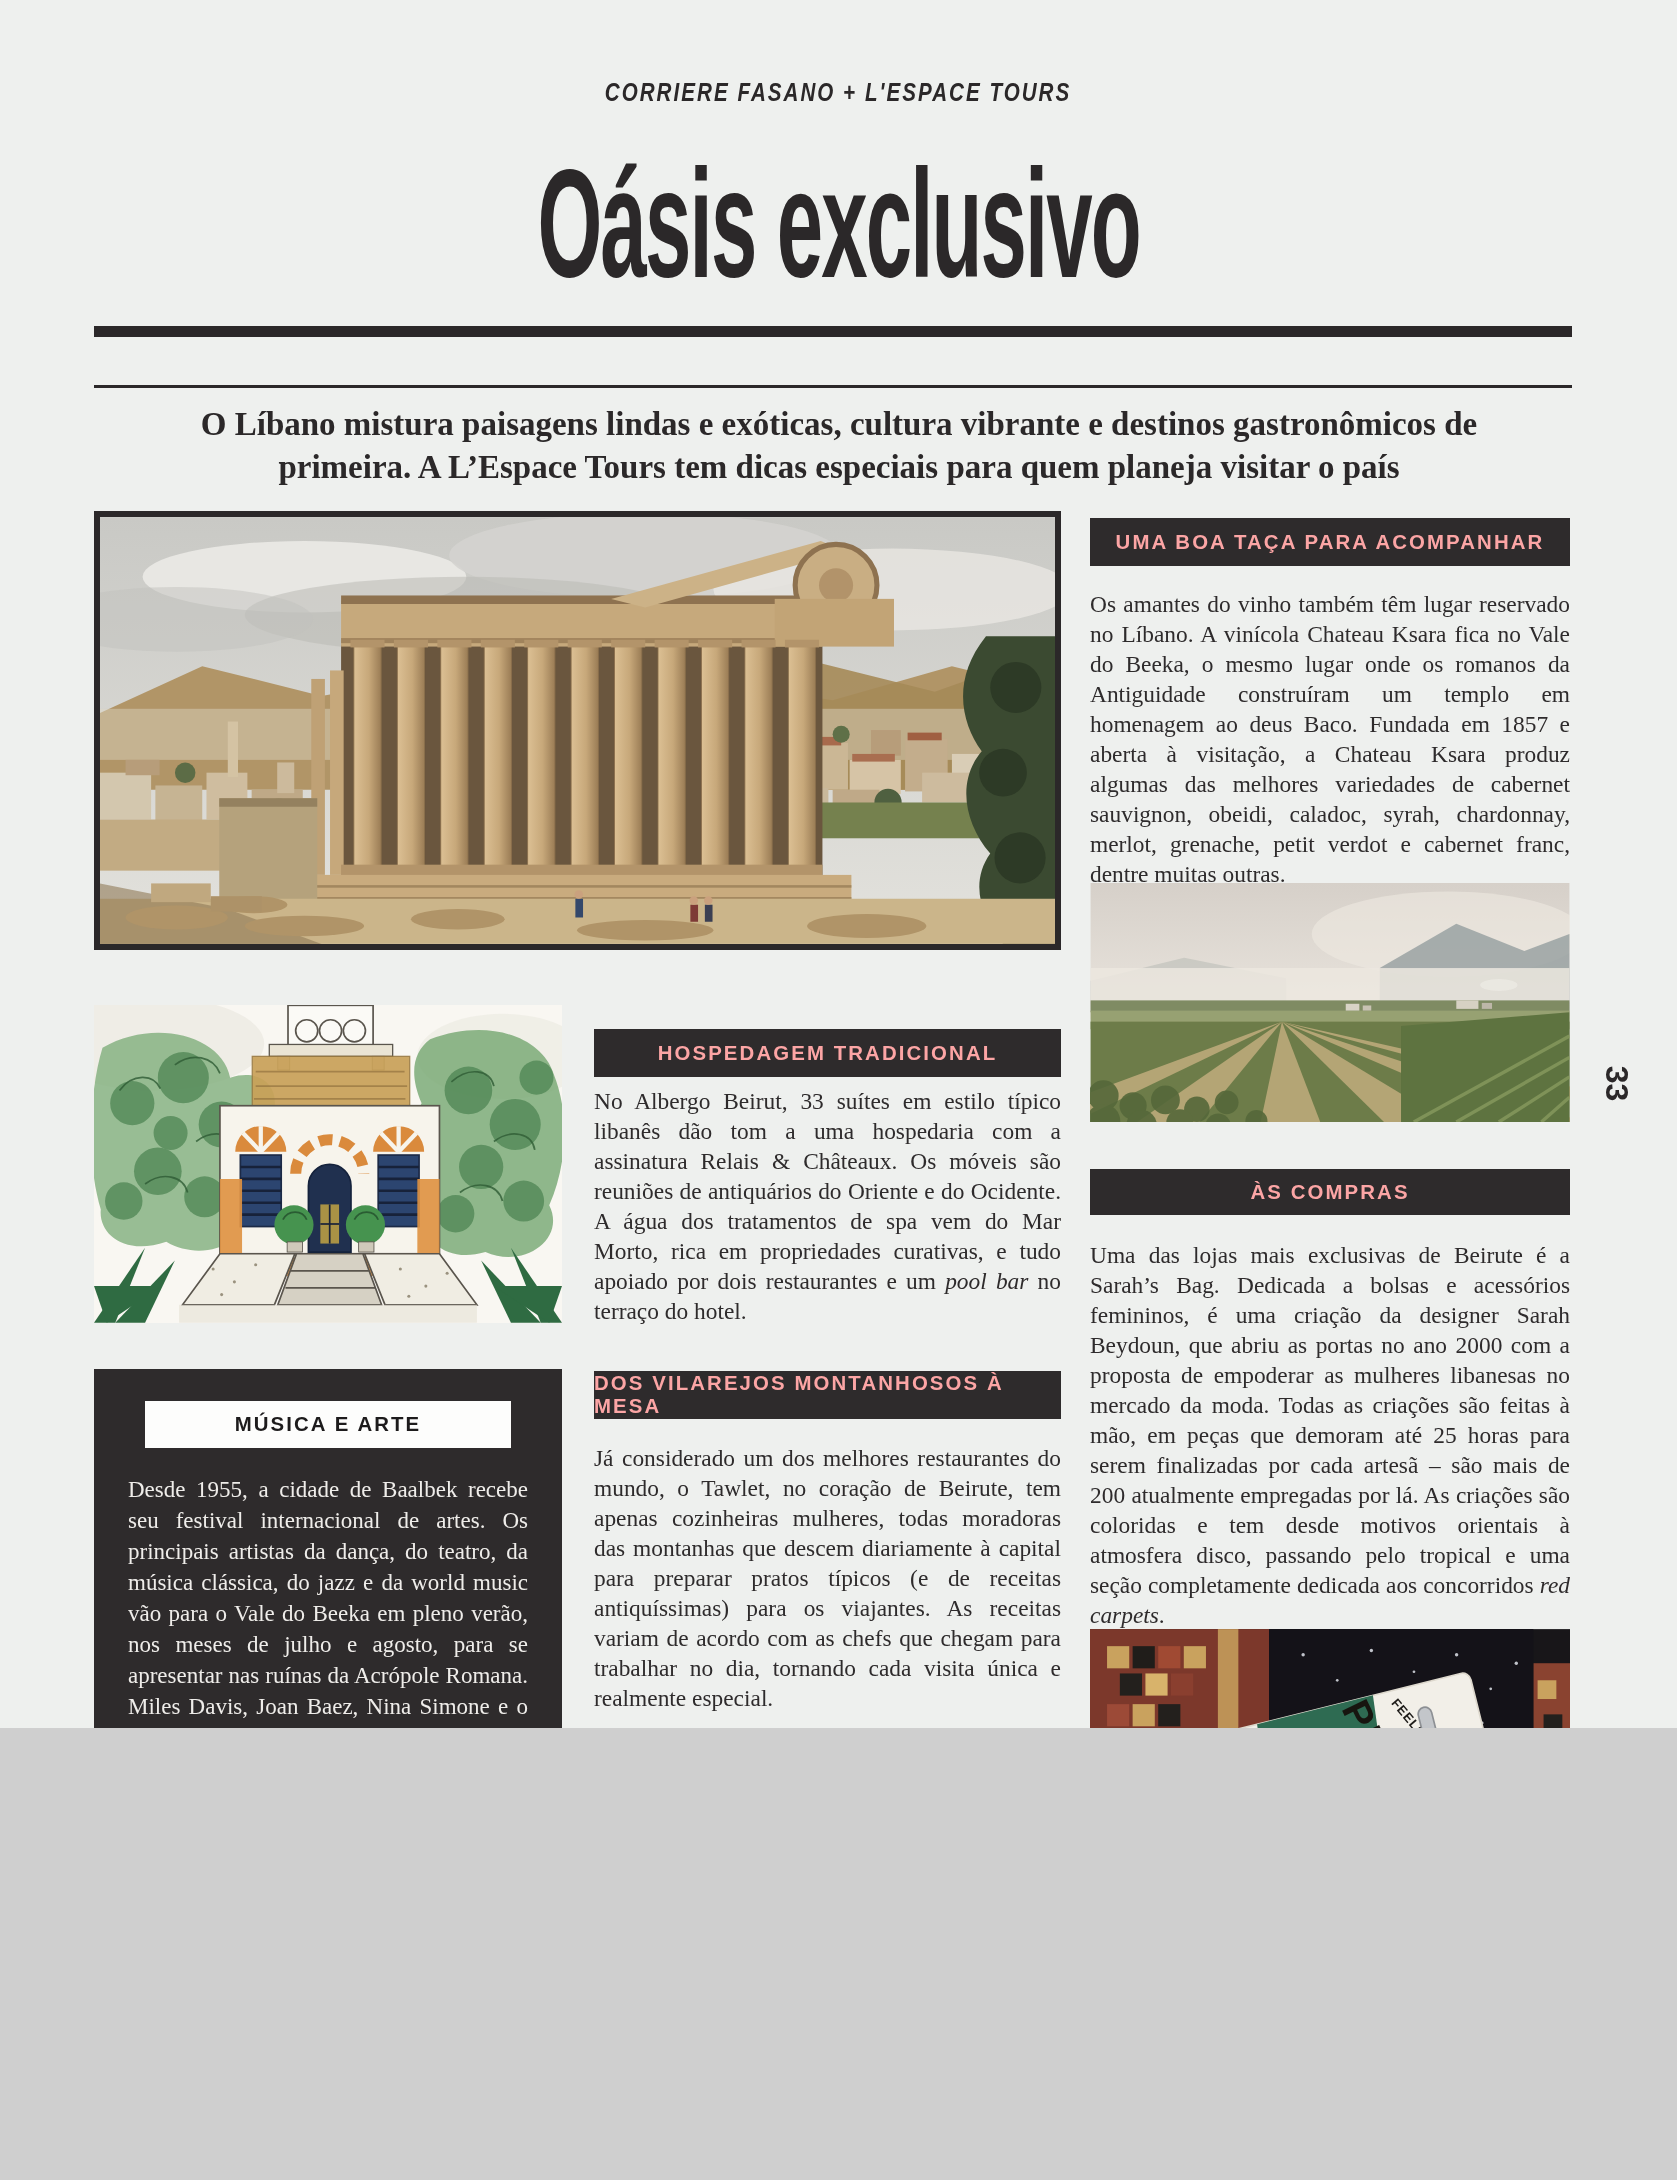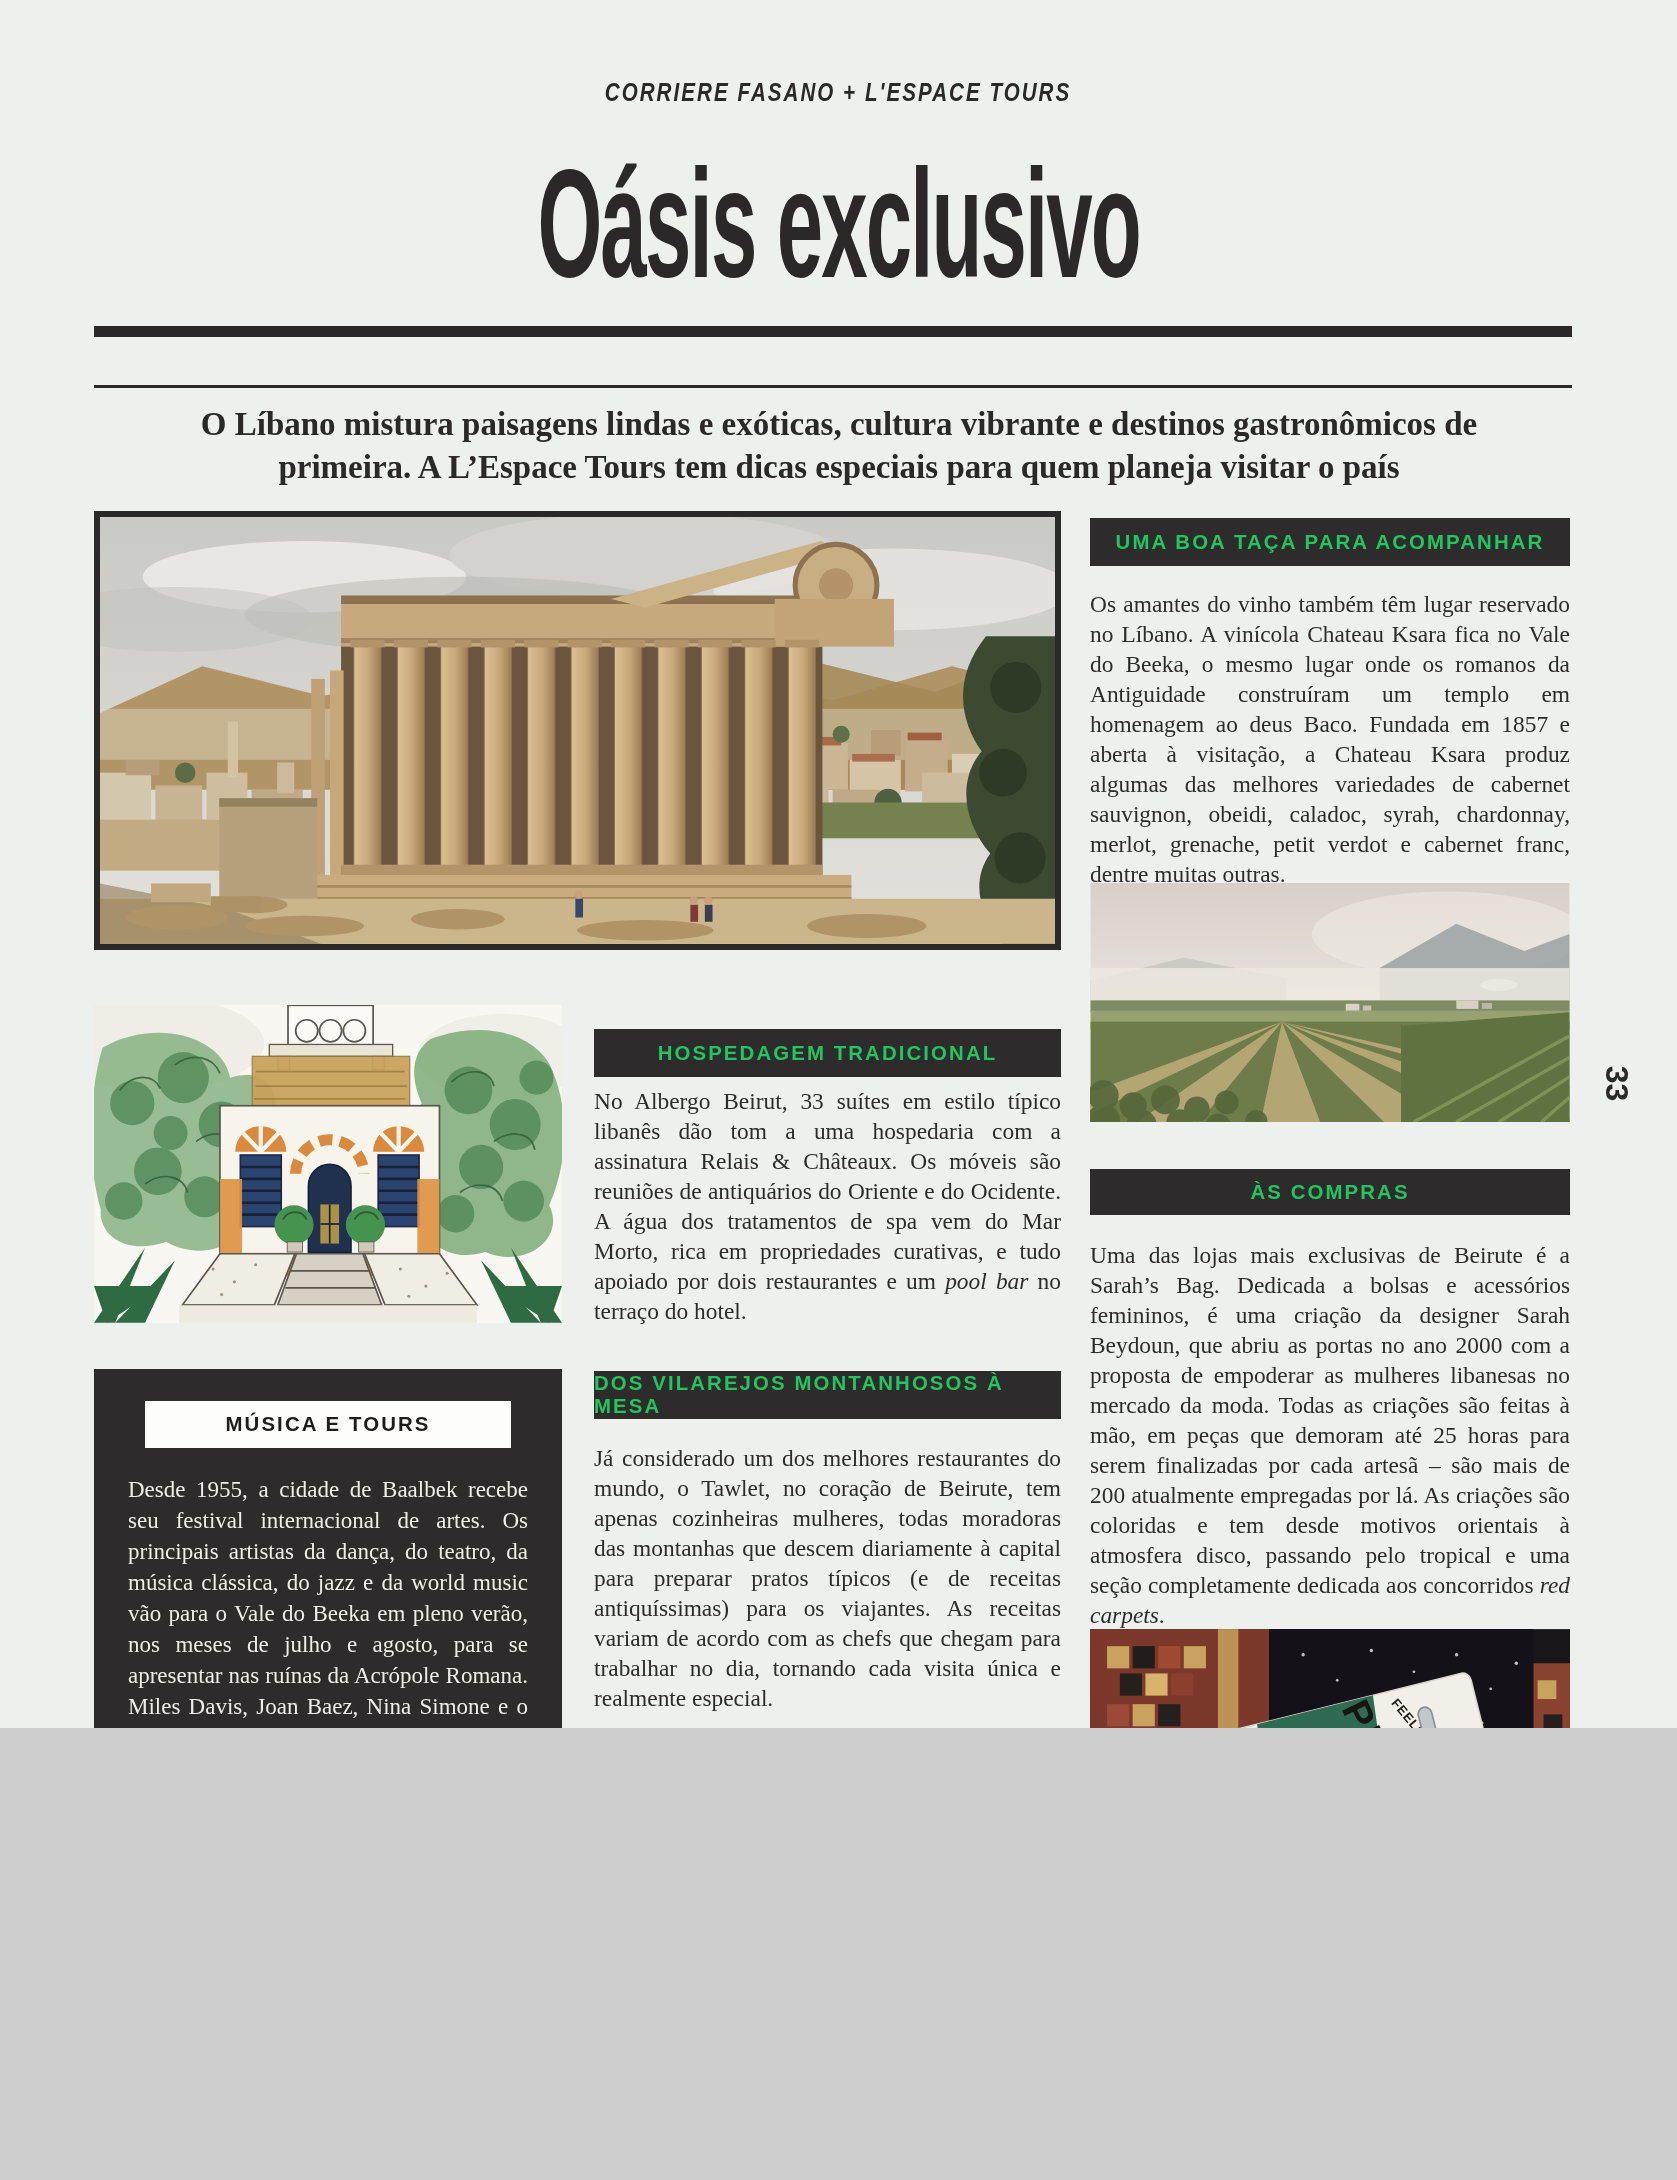--- a/index.html
+++ b/index.html
@@ -26,21 +26,21 @@
   .photo{overflow:hidden;}
   .framed{border:6px solid #2b2829;box-sizing:border-box;}
   .framed-thin{border:4.3px solid #2b2829;box-sizing:border-box;}
   #main-photo{left:94px;top:511px;width:967px;height:439px;}
   #illustration{left:94px;top:1005px;width:468px;height:318px;background:#f9f7f2;}
   #vineyard-photo{left:1090px;top:883px;width:480px;height:239px;}
   #prozac-photo{left:1090px;top:1629px;width:480px;height:256px;}
   #food-photo{left:594px;top:1758px;width:467px;height:320px;}
 
   
-  .section-bar{background:#2e2b2c;color:#22c55e;display:flex;align-items:center;justify-content:center;}
+  .section-bar{background:#2e2b2c;color:#fca5a5;display:flex;align-items:center;justify-content:center;}
   .section-bar span{font-family:"Liberation Sans",sans-serif;font-weight:700;font-size:20.4px;letter-spacing:2.1px;}
   #bar-taca{left:1090px;top:518px;width:480px;height:48px;}
   #bar-compras{left:1090px;top:1169px;width:480px;height:46px;}
   #bar-hosp{left:594px;top:1029px;width:467px;height:48px;}
   #bar-vila{left:594px;top:1371px;width:467px;height:48px;}
 
   
   .body-text{font-size:23.4px;line-height:30px;text-align:justify;color:#2e2b2c;}
   #text-taca{left:1090px;top:589px;width:480px;}
   #text-compras{left:1090px;top:1240px;width:480px;}
@@ -695,21 +695,21 @@
       <g fill="#2f6b42">
         <polygon points="550,373 490,285 525,373"></polygon>
           <polygon points="525,373 455,300 490,373"></polygon>
           <polygon points="550,330 470,330 535,373"></polygon>
       </g>
     </svg>
   </div>
 
   <div class="abs" id="musica-box">
     <div id="musica-bar">
-      <span>MÚSICA E TOURS</span>
+      <span>MÚSICA E ARTE</span>
     </div>
     <div id="musica-text">Desde 1955, a cidade de Baalbek recebe seu festival internacional de artes. Os principais artistas da dança, do teatro, da música clássica, do jazz e da world music vão para o Vale do Beeka em pleno verão, nos meses de julho e agosto, para se apresentar nas ruínas da Acrópole Romana. Miles Davis, Joan Baez, Nina Simone e o Royal Ballet, de Londres, são algumas das atrações que já passaram por lá. Também no verão libanês, o palácio real da cidade de Beiteddine recebe um festival de arte semelhante. Gilberto Gil, Phil Collins, Elton John e Charles Aznavour são alguns dos nomes que já tocaram aos pés das montanhas de Chouf.</div>
   </div>
 
   <div class="abs" id="page-num">33</div>
   <div class="abs" id="edition"><span>Edição 13</span></div>
 
 </div>
 
 

